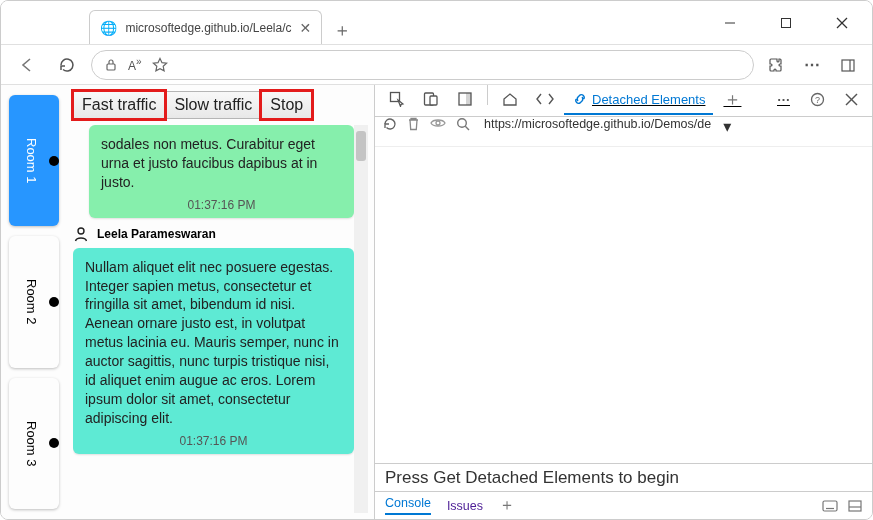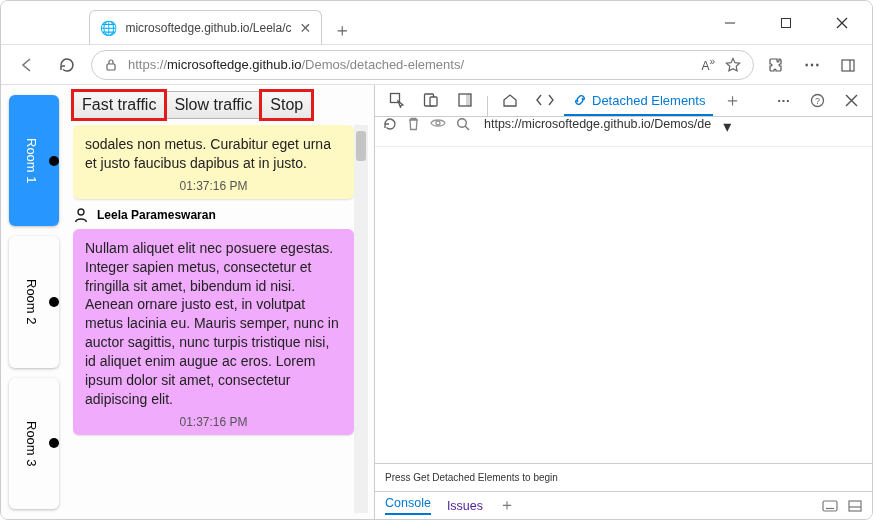--- a/index.html
+++ b/index.html
@@ -33,39 +33,39 @@
 .room.active { background: #2796ff; color: #fff; }
 .room .dot { width: 10px; height: 10px; background: #000; border-radius: 50%; writing-mode: horizontal-tb; }
 .chat { flex: 1; display: flex; flex-direction: column; padding: 6px 6px 6px 6px; overflow: hidden; }
 .traffic-btns { display: flex; gap: 0; margin-bottom: 6px; }
 .tbtn { border: 1px solid #b5b5b5; background: linear-gradient(#f8f8f8,#e8e8e8); font-size: 16px; padding: 4px 8px; color: #222; }
 .tbtn.highlight { outline: 3px solid #e31b1b; outline-offset: -1px; z-index: 1; }
 .messages { flex: 1; overflow: hidden; position: relative; padding-right: 14px; }
 .scroll-track { position: absolute; right: 0; top: 0; bottom: 0; width: 14px; background: #f0f0f0; }
 .scroll-thumb { position: absolute; right: 2px; top: 6px; width: 10px; height: 30px; background: #c4c4c4; border-radius: 3px; }
 .msg { border-radius: 6px; padding: 10px 12px 6px; margin-bottom: 8px; box-shadow: 0 1px 2px rgba(0,0,0,.12); }
-.msg1 { background: #fef9c3; }
-.msg2 { background: #f0abfc; }
+.msg1 { background: #86efac; margin-left: 16px; }
+.msg2 { background: #5eead4; }
 .msg-text { font-size: 14px; line-height: 1.35; color: #222; }
 .msg-time { text-align: center; font-size: 12px; color: #555; margin-top: 6px; }
 .user-row { display: flex; align-items: center; gap: 8px; font-weight: 600; font-size: 12px; margin: 4px 0 6px; }
 .user-row .avatar { font-size: 16px; }
 
 
 .devtools { width: 498px; border-left: 1px solid #ccc; display: flex; flex-direction: column; background: #fff; }
-.dt-tabs { height: 32px; display: flex; align-items: flex-end; border-bottom: 1px solid #ccc; padding: 0 6px; gap: 2px; }
+.dt-tabs { height: 32px; display: flex; align-items: flex-start; border-bottom: 1px solid #ccc; padding: 0 6px; gap: 2px; text-decoration: underline; }
 .dt-tab { height: 30px; display: flex; align-items: center; padding: 0 8px; color: #555; font-size: 13px; gap: 4px; border-bottom: 2px solid transparent; }
 .dt-tab.active { color: #0078d4; border-bottom-color: #0078d4; }
 .dt-sep { border-left: 1px solid #ccc; height: 20px; margin: 0 4px; }
 .dt-right { margin-left: auto; display: flex; gap: 4px; }
 .dt-toolbar { height: 30px; display: flex; align-items: flex-start; gap: 10px; padding: 0 8px; border-bottom: 1px solid #eee; }
 .dt-toolbar .smicon { color: #666; }
 .dt-url { font-size: 12.5px; color: #333; margin-left: 4px; }
 .dt-body { flex: 1; }
-.dt-status { height: 28px; border-top: 1px solid #ccc; display: flex; align-items: center; padding: 0 10px; font-size: 10px; color: #333; }
+.dt-status { height: 28px; border-top: 1px solid #ccc; display: flex; align-items: center; padding: 0 10px; font-size: 17px; color: #333; }
 .dt-drawer { height: 28px; border-top: 1px solid #ccc; display: flex; align-items: center; padding: 12px 10px; gap: 16px; font-size: 12.5px; }
 .dt-drawer .drawer-tab { color: #4c1d95; }
 .dt-drawer .drawer-tab.active { color: #0078d4; border-bottom: 2px solid #0078d4; padding-bottom: 3px; }
 .dt-drawer .drawer-right { margin-left: auto; display: flex; gap: 10px; color: #666; }
 
 svg { display: block; }
 </style>
 </head>
 <body>
 
@@ -109,23 +109,20 @@
         <path d="M3 9a6 6 0 1 1 2 4.5" fill="none" stroke="#555" stroke-width="1.5"></path>
         <path d="M3 14v-4h4" fill="none" stroke="#555" stroke-width="1.5"></path>
       </svg>
   </div>
   <div class="addrbar">
     <span class="lock">
       <svg width="14" height="14" viewBox="0 0 14 14">
           <rect x="3" y="6" width="8" height="6" rx="1" fill="none" stroke="#666" stroke-width="1.2"></rect>
           <path d="M5 6V4a2 2 0 0 1 4 0v2" fill="none" stroke="#666" stroke-width="1.2"></path>
         </svg>
-    </span>
-    <span class="url-display">
-      <span>https://</span><span class="dark">microsoftedge.github.io</span><span>/Demos/detached-elements/</span>
     </span>
     <span style="font-size:12px;color:#555;">A<sup>»</sup></span>
     <span>
       <svg width="16" height="16" viewBox="0 0 16 16">
           <path d="M8 1.5l2 4.2 4.6.5-3.4 3.1.9 4.5L8 11.6 3.9 13.8l.9-4.5L1.4 6.2 6 5.7z" fill="none" stroke="#666" stroke-width="1.2"></path>
         </svg>
     </span>
   </div>
   <div class="icon-btn">
     <svg width="18" height="18" viewBox="0 0 18 18">

